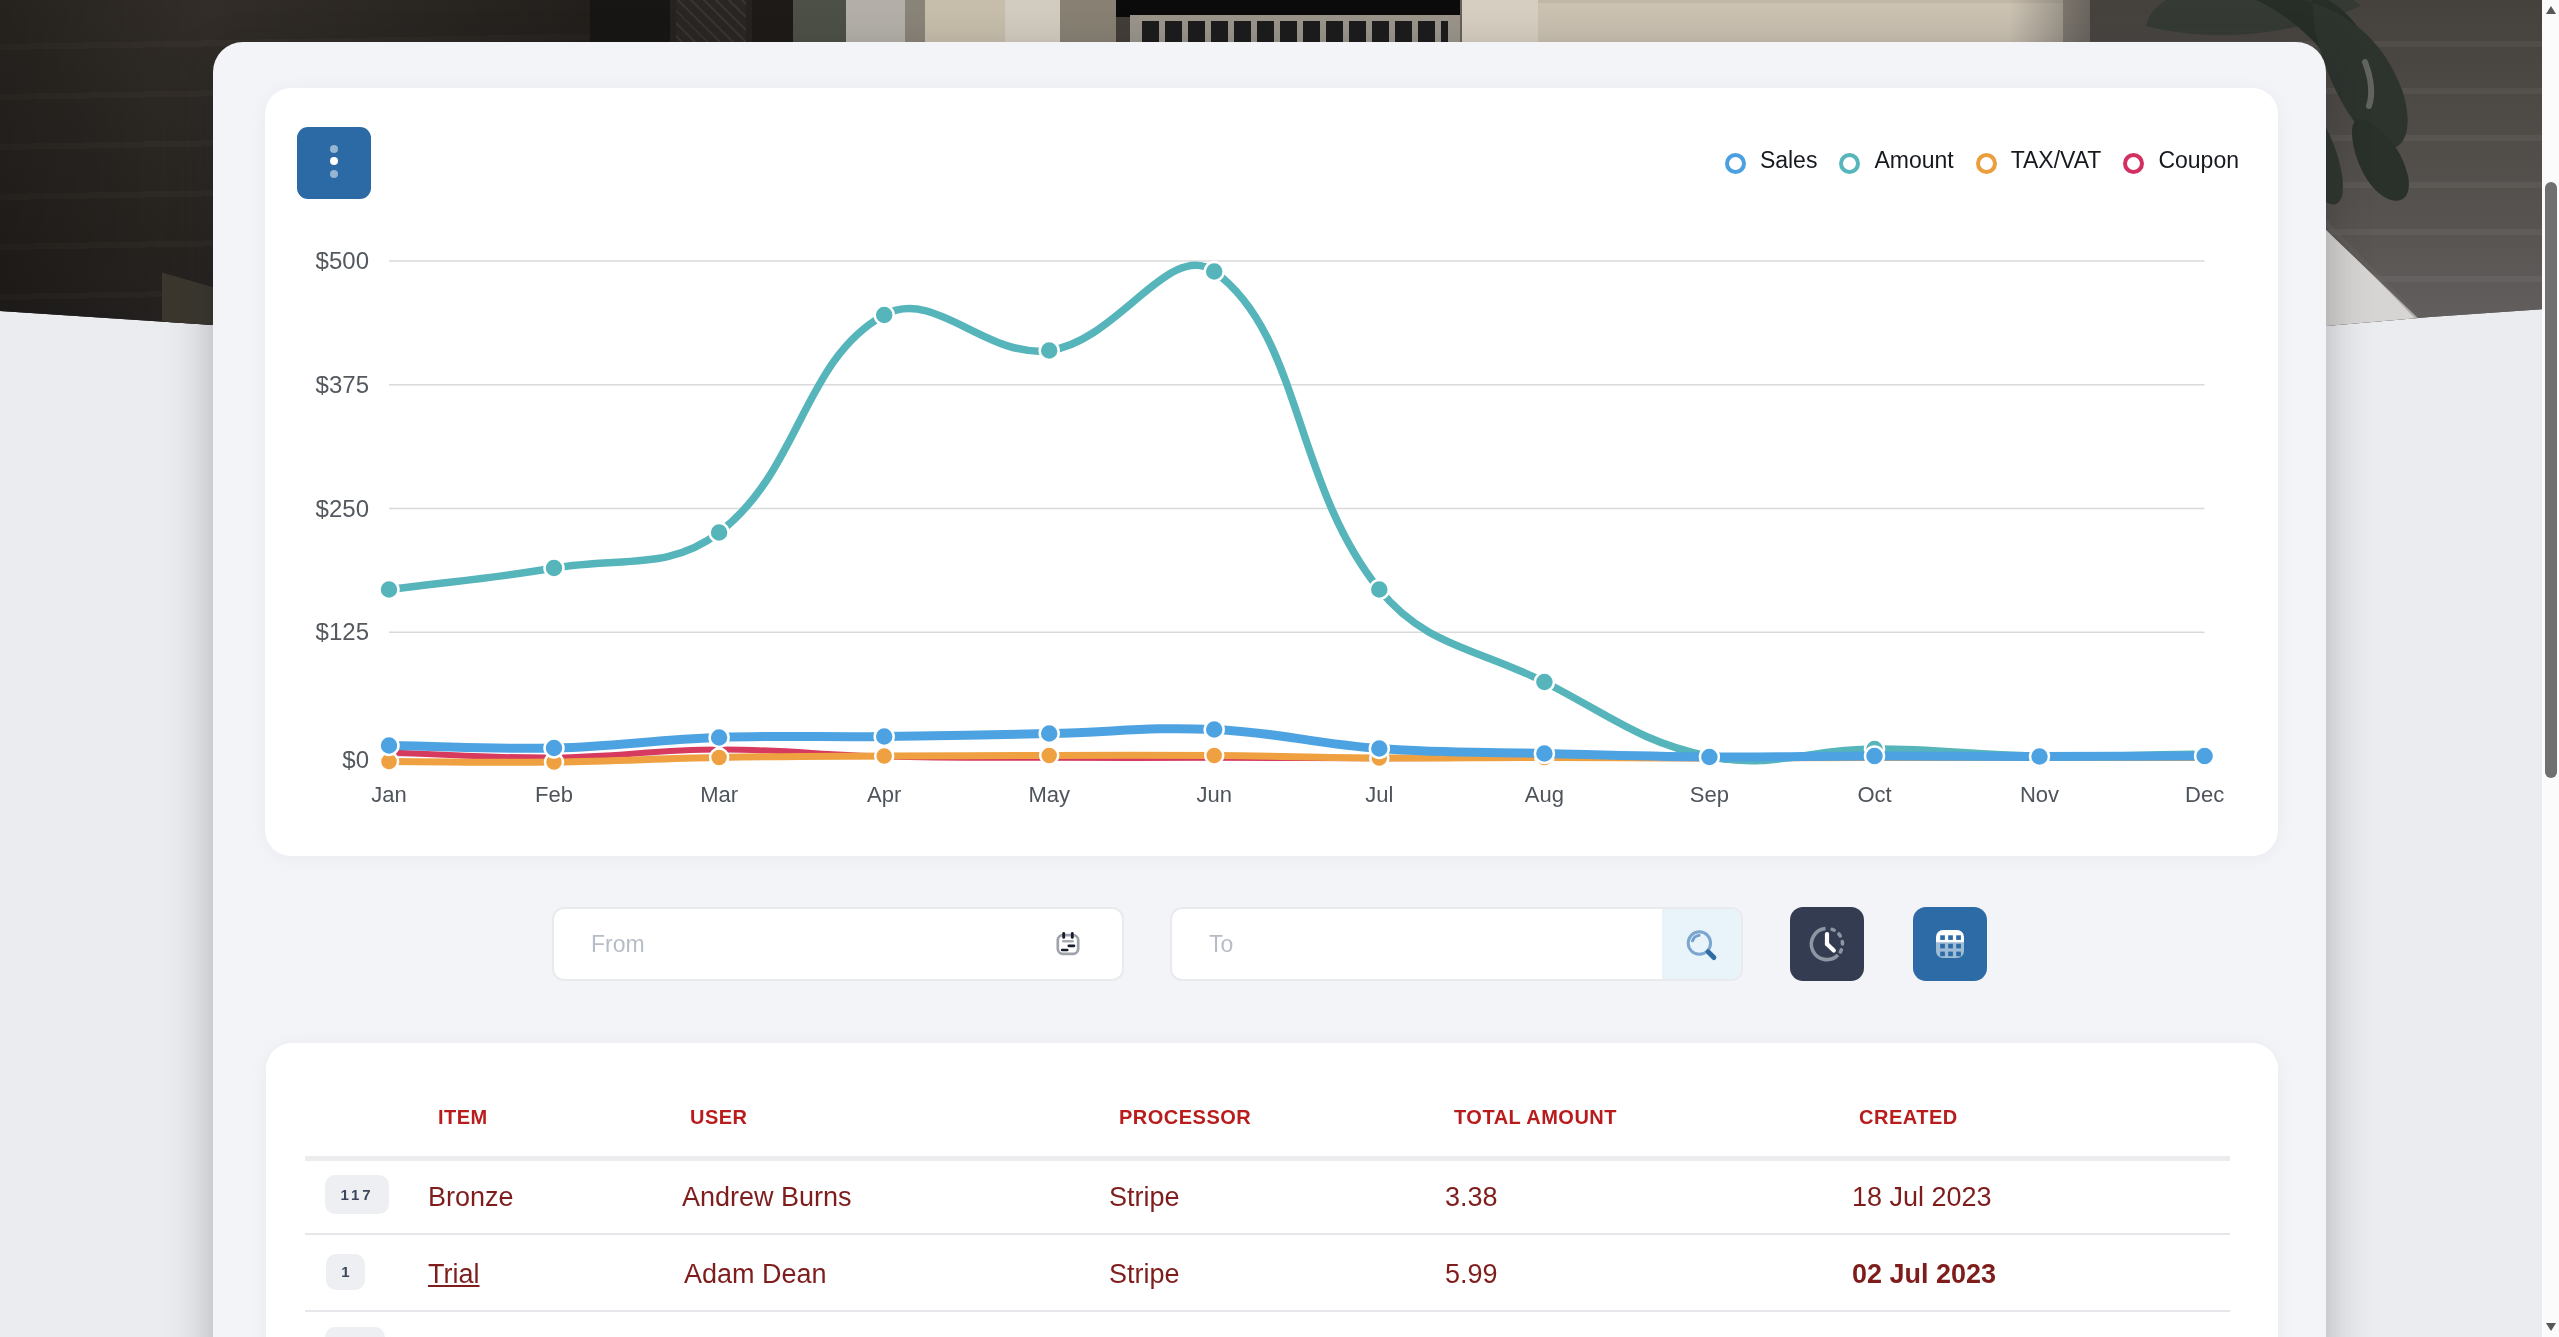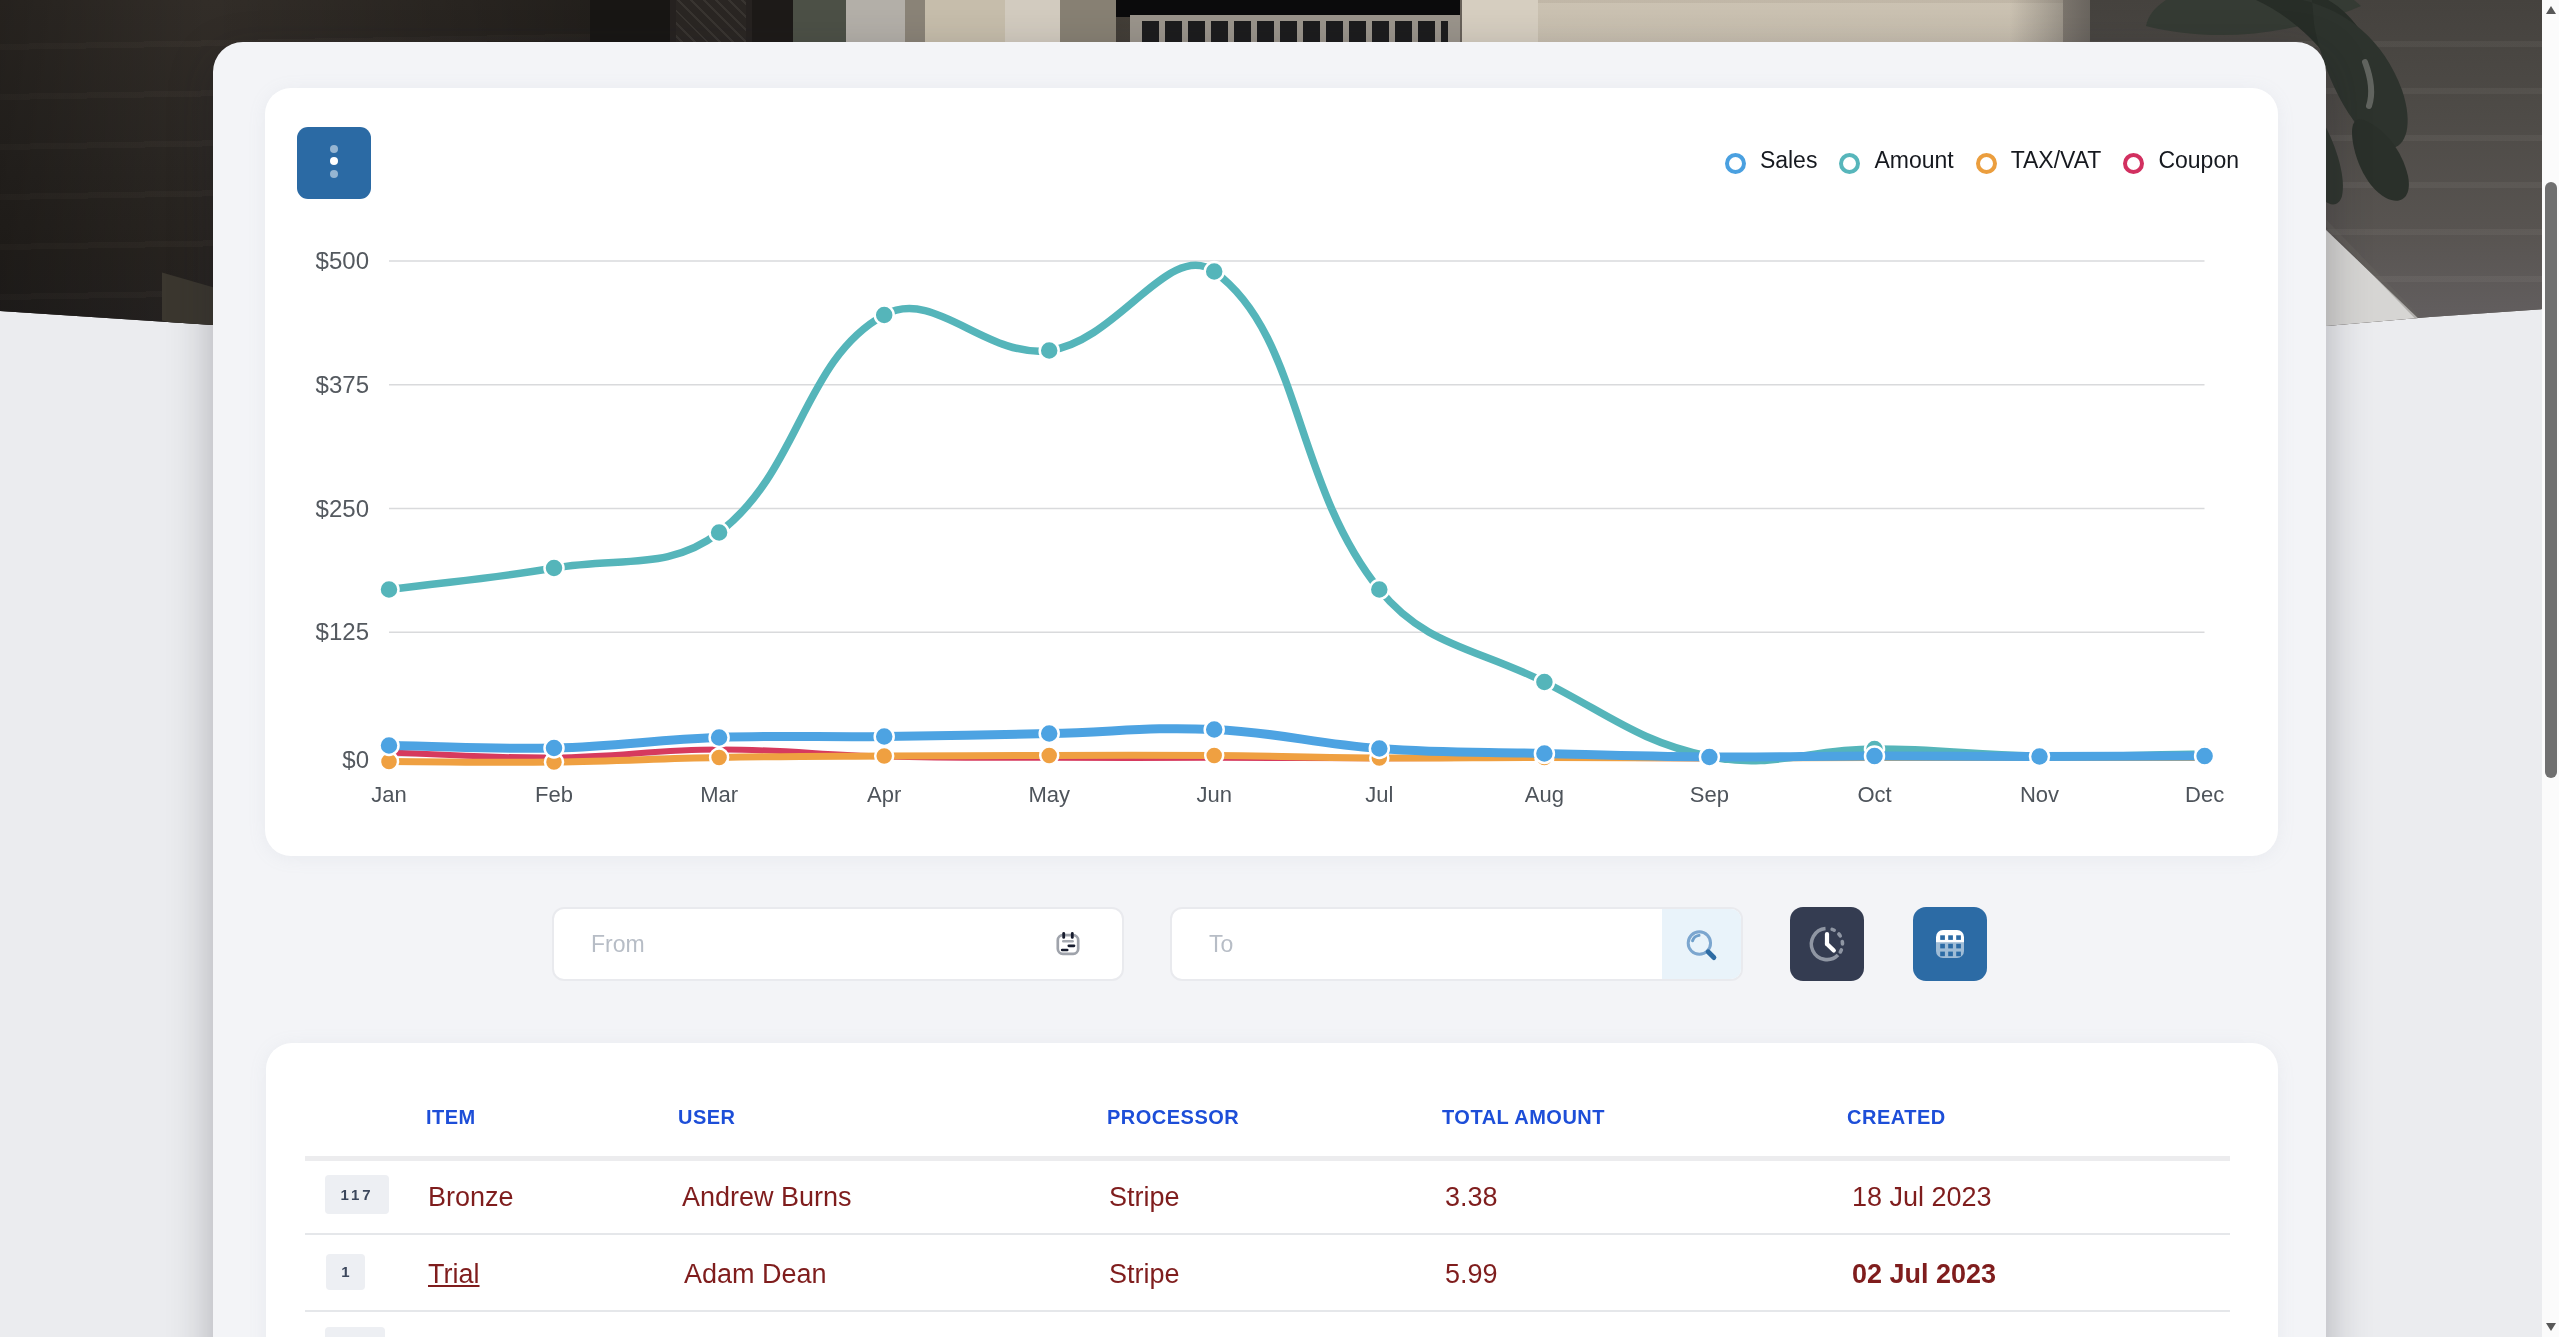--- a/index.html
+++ b/index.html
@@ -38,24 +38,24 @@
   
   .input { position:absolute; top:865px; height:74px; background:#fff; border:2px solid #e9eaee; border-radius:12px; }
   .input .ph { position:absolute; left:37px; top:50%; transform:translateY(-50%); font-size:23px; color:#b7bdc6; }
   #btn-dark { position:absolute; left:1577px; top:865px; width:74px; height:74px; background:#343c51; border-radius:13px; }
   #btn-blue { position:absolute; left:1700px; top:865px; width:74px; height:74px; background:#2c6ba5; border-radius:13px; }
   .cicon { position:absolute; left:50%; top:50%; transform:translate(-50%,-50%); }
 
   
   #tablecard { position:absolute; left:53px; top:1001px; width:2012px; height:420px;
     background:#fff; border-radius:26px; box-shadow:0 2px 18px rgba(150,160,175,0.10); overflow:hidden; }
-  #tablecard .th { position:absolute; top:59px; height:30px; line-height:30px; font-size:20px; font-weight:bold; letter-spacing:0.5px; color:#1d4ed8; }
+  #tablecard .th { position:absolute; top:59px; height:30px; line-height:30px; font-size:20px; font-weight:bold; letter-spacing:0.5px; color:#b91c1c;margin-left:12px; }
   #tablecard .sep { position:absolute; left:39px; right:48px; height:3px; background:#e9ebee; }
   #tablecard .cell { position:absolute; font-size:27px; color:#7f1d1d; }
-  .badge { position:absolute; background:#edeff3; border-radius:4px; color:#3c475c; font-weight:bold; text-align:center; }
+  .badge { position:absolute; background:#edeff3; border-radius:10px; color:#3c475c; font-weight:bold; text-align:center; }
 </style>
 </head>
 <body>
 
 <div id="photo">
 
   <div class="abs" style="left:0;top:0;width:700px;height:332px;background:linear-gradient(180deg,#322d28 0%,#2c2824 45%,#282420 75%,#252221 100%);"></div>
   <div class="abs" style="left:0;top:0;width:700px;height:332px;background:repeating-linear-gradient(179deg,rgba(255,255,255,0) 0 44px,rgba(210,190,170,0.035) 44px 50px);"></div>
   <div class="abs" style="left:0;top:0;width:700px;height:332px;background:linear-gradient(90deg,rgba(0,0,0,0.25),rgba(0,0,0,0) 30%,rgba(0,0,0,0.35) 92%);"></div>
 

